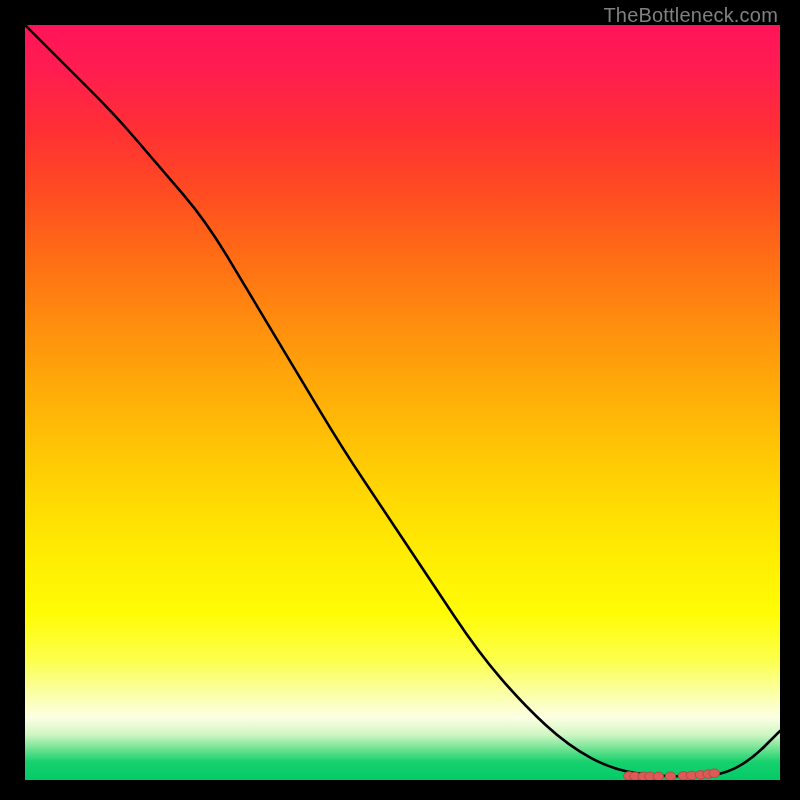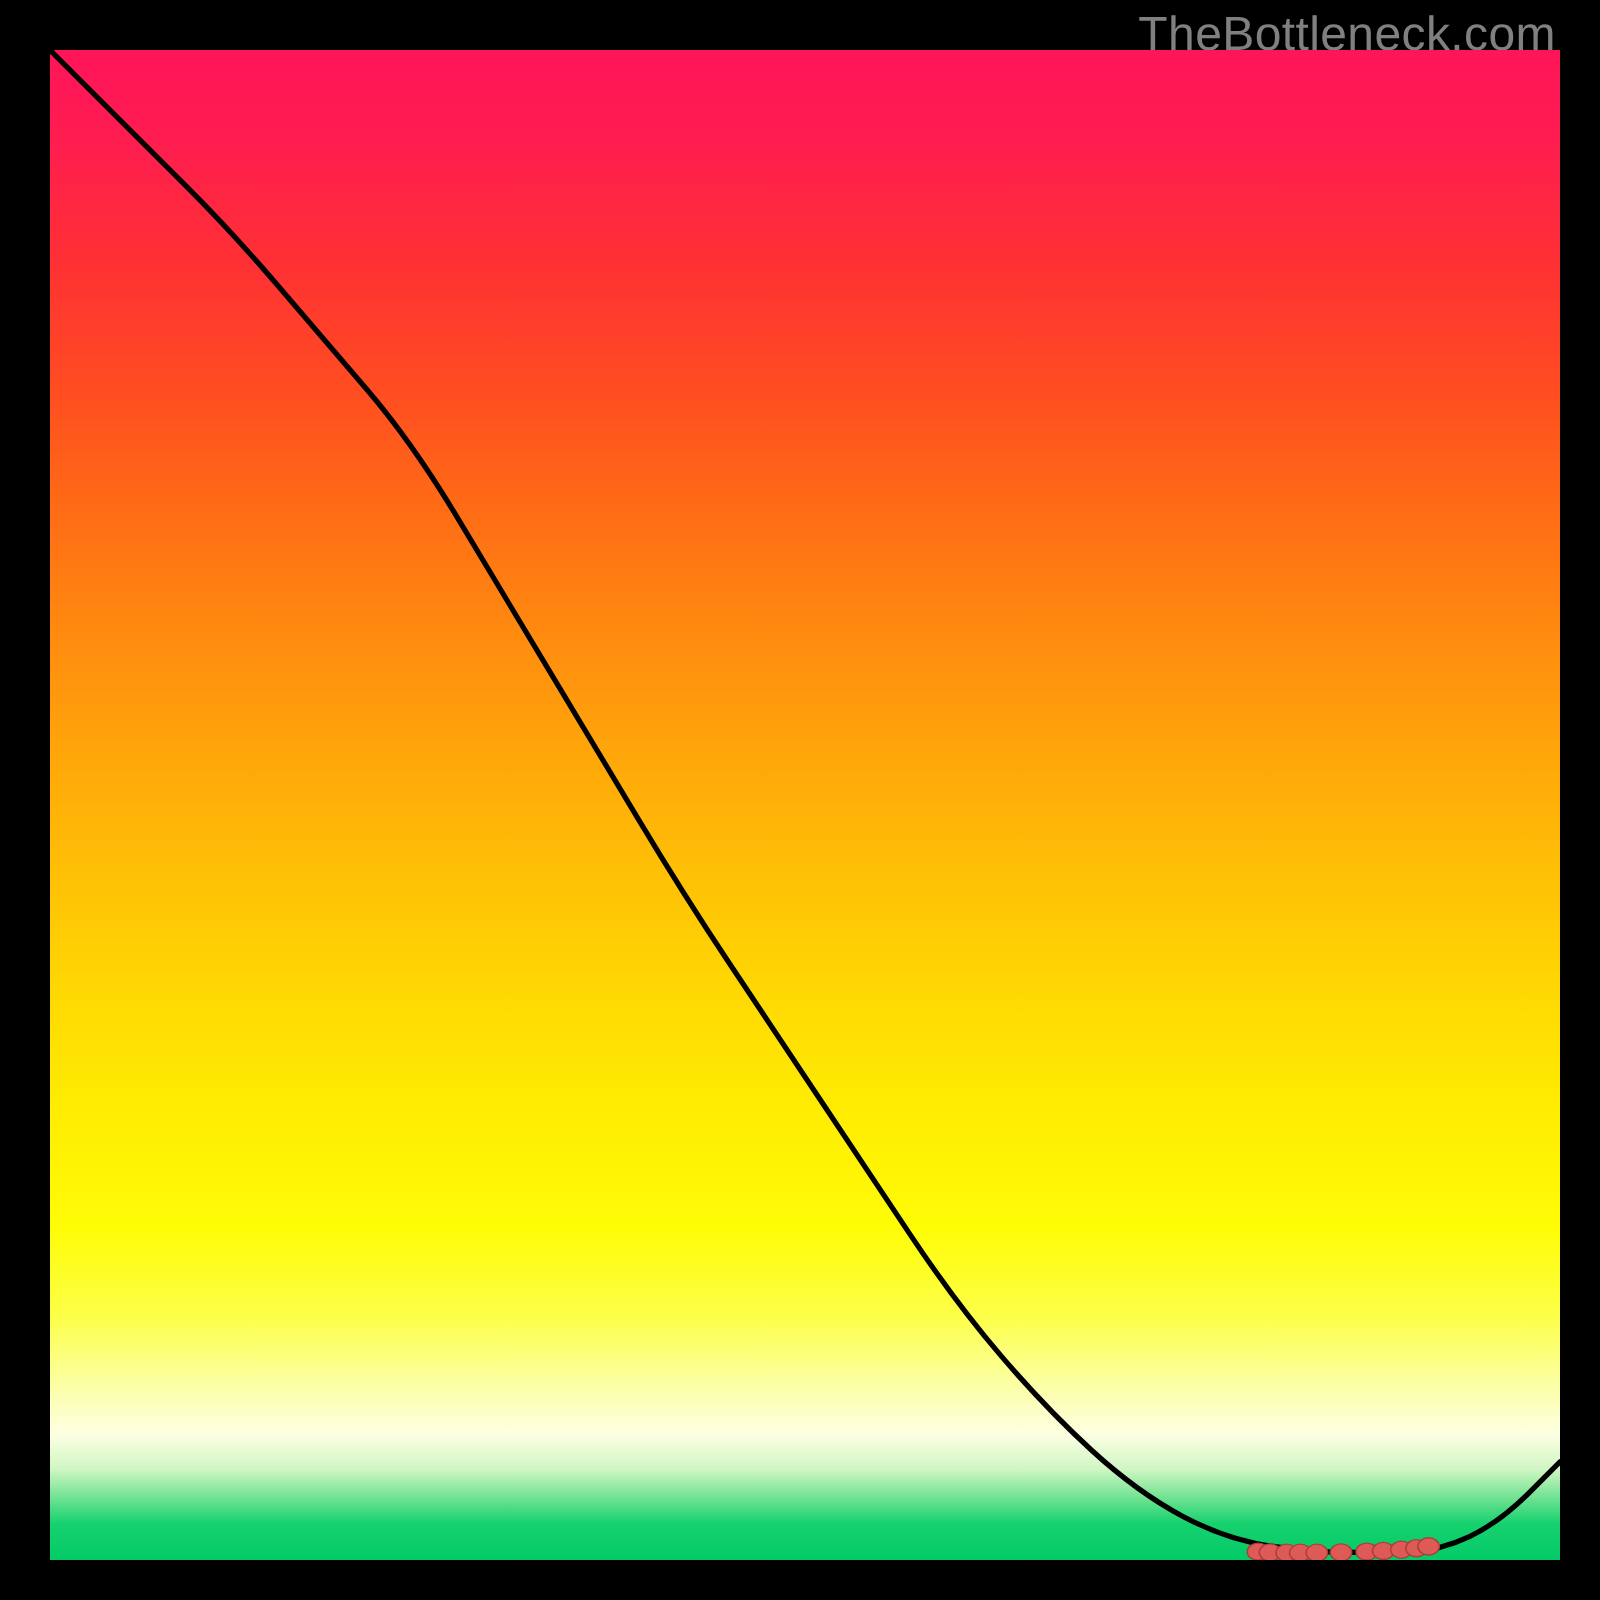--- a/index.html
+++ b/index.html
@@ -9,21 +9,21 @@
     height: 800px;
     position: relative;
     background: #000;
   }
   .watermark {
     position: absolute;
     top: 4px;
     right: 22px;
     color: #808080;
     font-family: Arial, Helvetica, sans-serif;
-    font-size: 24px;
+    font-size: 20px;
     font-weight: 500;
     letter-spacing: 0.2px;
   }
   .plot {
     position: absolute;
     left: 25px;
     top: 25px;
     width: 755px;
     height: 755px;
   }

